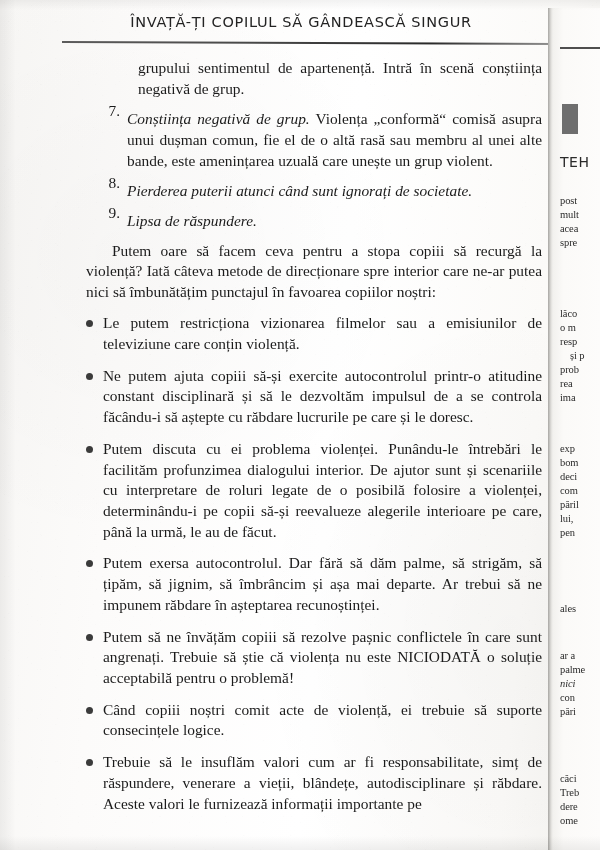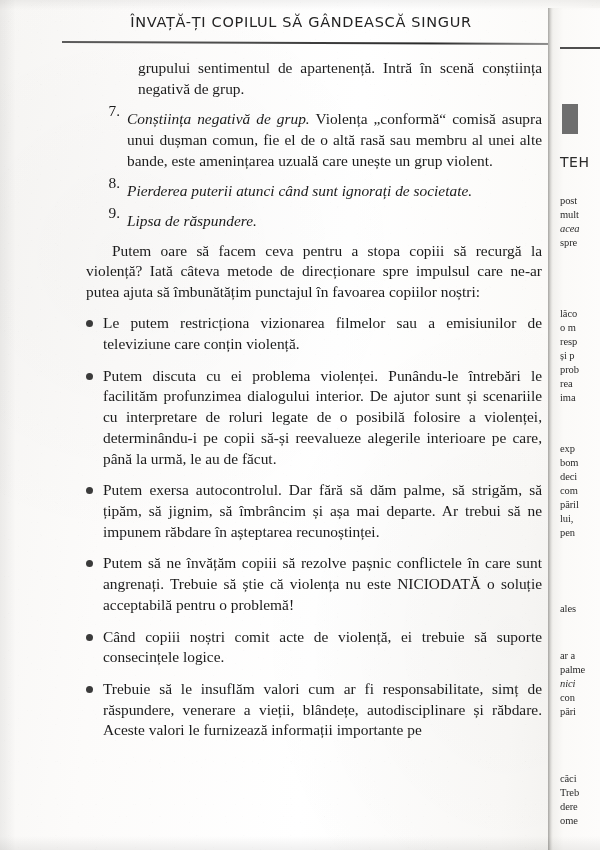--- a/index.html
+++ b/index.html
@@ -258,28 +258,34 @@
       <li class="item-full-italic">
         <span class="num">8.</span>
         <span class="body"><span class="it">Pierderea puterii atunci când sunt ignorați de societate.</span><span></span></span>
       </li>
       <li class="item-full-italic">
         <span class="num">9.</span>
         <span class="body"><span class="it">Lipsa de răspundere.</span><span></span></span>
       </li>
     </ol>
 
-    <p class="para">Putem oare să facem ceva pentru a stopa copiii să recurgă la violență? Iată câteva metode de direcționare spre impulsul care ne-ar putea ajuta să îmbunătățim punctajul în favoarea copiilor noștri:</p>
+    <p class="para">Putem oare să facem ceva pentru a stopa copiii să recurgă la violență? Iată câteva metode de direcționare spre interior care ne-ar putea nici să îmbunătățim punctajul în favoarea copiilor noștri:</p>
 
     <ul class="bullets">
       <li>
         <span class="bullet-dot">
             <i></i>
           </span>
         <span class="bullet-text">Le putem restricționa vizionarea filmelor sau a emisiunilor de televiziune care conțin violență.</span>
+      </li>
+      <li>
+        <span class="bullet-dot">
+            <i></i>
+          </span>
+        <span class="bullet-text">Ne putem ajuta copiii să-și exercite autocontrolul printr-o atitudine constant disciplinară și să le dezvoltăm impulsul de a se controla făcându-i să aștepte cu răbdare lucrurile pe care și le doresc.</span>
       </li>
       <li>
         <span class="bullet-dot">
             <i></i>
           </span>
         <span class="bullet-text">Putem discuta cu ei problema violenței. Punându-le întrebări le facilităm profunzimea dialogului interior. De ajutor sunt și scenariile cu interpretare de roluri legate de o posibilă folosire a violenței, determinându-i pe copii să-și reevalueze alegerile interioare pe care, până la urmă, le au de făcut.</span>
       </li>
       <li>
         <span class="bullet-dot">
             <i></i>
@@ -310,26 +316,26 @@
 
   <div class="gutter">
     <div class="gutter-fold"></div>
     <div class="gutter-inner">
       <div class="gutter-rule"></div>
       <div class="gutter-block"></div>
       <div class="gutter-chapter">TEH</div>
       <div id="gutter-fragments">
           <div class="gutter-frag" style="top: 186px;">post</div>
           <div class="gutter-frag" style="top: 200px;">mult</div>
-          <div class="gutter-frag" style="top: 214px; font-style: italic;">acea</div>
+          <div class="gutter-frag" style="top: 214px;">acea</div>
           <div class="gutter-frag" style="top: 228px;">spre</div>
           <div class="gutter-frag" style="top: 299px;">lăco</div>
           <div class="gutter-frag" style="top: 313px;">o m</div>
           <div class="gutter-frag" style="top: 327px; text-align: center;">resp</div>
-          <div class="gutter-frag" style="top: 341px;">și p</div>
+          <div class="gutter-frag" style="top: 341px; margin-left: 10px;">și p</div>
           <div class="gutter-frag" style="top: 355px;">prob</div>
           <div class="gutter-frag" style="top: 369px;">rea</div>
           <div class="gutter-frag" style="top: 383px;">ima</div>
           <div class="gutter-frag" style="top: 434px;">exp</div>
           <div class="gutter-frag" style="top: 448px;">bom</div>
           <div class="gutter-frag" style="top: 462px;">deci</div>
           <div class="gutter-frag" style="top: 476px;">com</div>
           <div class="gutter-frag" style="top: 490px;">păril</div>
           <div class="gutter-frag" style="top: 504px;">lui,</div>
           <div class="gutter-frag" style="top: 518px;">pen</div>

